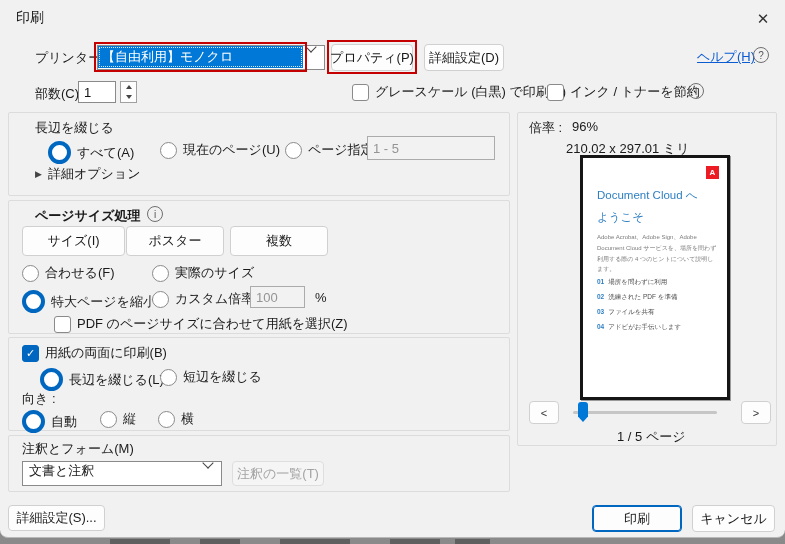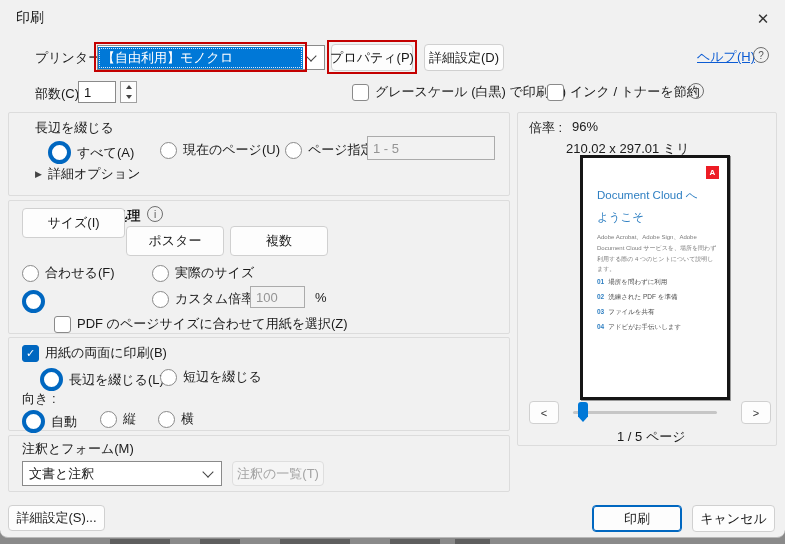--- a/index.html
+++ b/index.html
@@ -6,21 +6,21 @@
   body{width:785px;height:544px;background:#8a8a8a;font-family:"Liberation Sans","DejaVu Sans",sans-serif;overflow:hidden;position:relative;}
   .blob{position:absolute;background:#5f5f5f;height:5px;bottom:0;}
   .dialog{position:absolute;left:0;top:0;width:785px;height:538px;background:#f1f1f1;border-bottom:1px solid #b8b8b8;border-radius:0 0 8px 8px;box-sizing:border-box;}
   .abs{position:absolute;box-sizing:border-box;}
   .lbl{font-size:13px;color:#1a1a1a;white-space:nowrap;}
   .title{font-size:14px;color:#191919;}
   .close-btn{width:26px;height:24px;font-size:15px;color:#333;display:flex;align-items:center;justify-content:center;cursor:pointer;background:transparent;border:0;}
   .btn{background:#fdfdfd;border:1px solid #d0d0d0;border-radius:4px;font-size:13px;color:#1a1a1a;display:flex;align-items:center;justify-content:center;white-space:nowrap;}
   .btn.default{border:1px solid #0067c0;box-shadow:0 0 0 1px #0067c0 inset;}
   .btn.disabled{color:#a3a3a3;background:#f5f5f5;border-color:#dedede;}
-  .combo{background:#fff;border:1px solid #8a8a8a;display:flex;align-items:center;}
+  .combo{background:#fff;border:1px solid #8a8a8a;display:flex;align-items:flex-start;}
   .combo .sel{background:#0078d7;color:#fff;font-size:13px;padding:2px 4px;flex:1;height:18px;line-height:18px;outline:1px dotted #d7e6f5;outline-offset:-2px;white-space:nowrap;overflow:hidden;}
   .combo .txt{font-size:13px;color:#1a1a1a;padding:0 6px;flex:1;white-space:nowrap;}
   .chev{width:7px;height:7px;border-right:1.5px solid #444;border-bottom:1.5px solid #444;transform:rotate(45deg);margin:-3px 9px 0 4px;flex:none;}
   .red-annot{border:2px solid #c40000;pointer-events:none;z-index:5;}
   .field{background:#fff;border:1px solid #8a8a8a;font-size:13px;color:#111;padding:0 5px;}
   .field.dis{background:#f2f2f2;border-color:#ababab;color:#949494;}
   input.field{outline:none;}
   .section{border:1px solid #dcdcdc;border-radius:2px;}
   .radio-item{display:flex;align-items:center;gap:6px;cursor:pointer;}
   .radio{width:15px;height:15px;border-radius:50%;background:#fff;border:1px solid #8a8a8a;flex:none;}
@@ -111,34 +111,35 @@
   </div>
   <input class="abs field dis" style="left: 367px; top: 136px; width: 128px; height: 24px;" value="1 - 5">
   <div class="abs radio-item" style="left:35px;top:165px;">
     <span class="arrow-right">▶</span>
     <span class="lbl">詳細オプション</span>
   </div>
 
   <div class="abs section" style="left:8px;top:200px;width:502px;height:134px;"></div>
   <div class="abs lbl" style="left:35px;top:207px;font-weight:bold;">ページサイズ処理</div>
   <div class="abs icir" style="left:147px;top:206px;">i</div>
-  <button class="abs btn" style="left:22px;top:208px;width:103px;height:30px;">サイズ(I)</button>
+  <button class="abs btn" style="left:22px;top:226px;width:103px;height:30px;">サイズ(I)</button>
   <button class="abs btn" style="left:126px;top:226px;width:98px;height:30px;">ポスター</button>
   <button class="abs btn" style="left:230px;top:226px;width:98px;height:30px;">複数</button>
 
   <div class="abs radio-item" style="left:22px;top:264px;">
     <span class="radio"></span>
     <span class="lbl">合わせる(F)</span>
   </div>
   <div class="abs radio-item" style="left:152px;top:264px;">
     <span class="radio"></span>
     <span class="lbl">実際のサイズ</span>
   </div>
   <div class="abs radio-item" style="left:22px;top:290px;">
     <span class="radio on"></span>
+    <span class="lbl">特大ページを縮小</span>
   </div>
   <div class="abs radio-item" style="left:152px;top:290px;">
     <span class="radio"></span>
     <span class="lbl">カスタム倍率 :</span>
   </div>
   <input class="abs field dis" style="left: 250px; top: 286px; width: 55px; height: 22px;" value="100">
   <div class="abs lbl" style="left:315px;top:290px;">%</div>
   <div class="abs radio-item" style="left:22px;top:315px;padding-left:32px;">
     <span class="check"></span>
     <span class="lbl">PDF のページサイズに合わせて用紙を選択(Z)</span>

